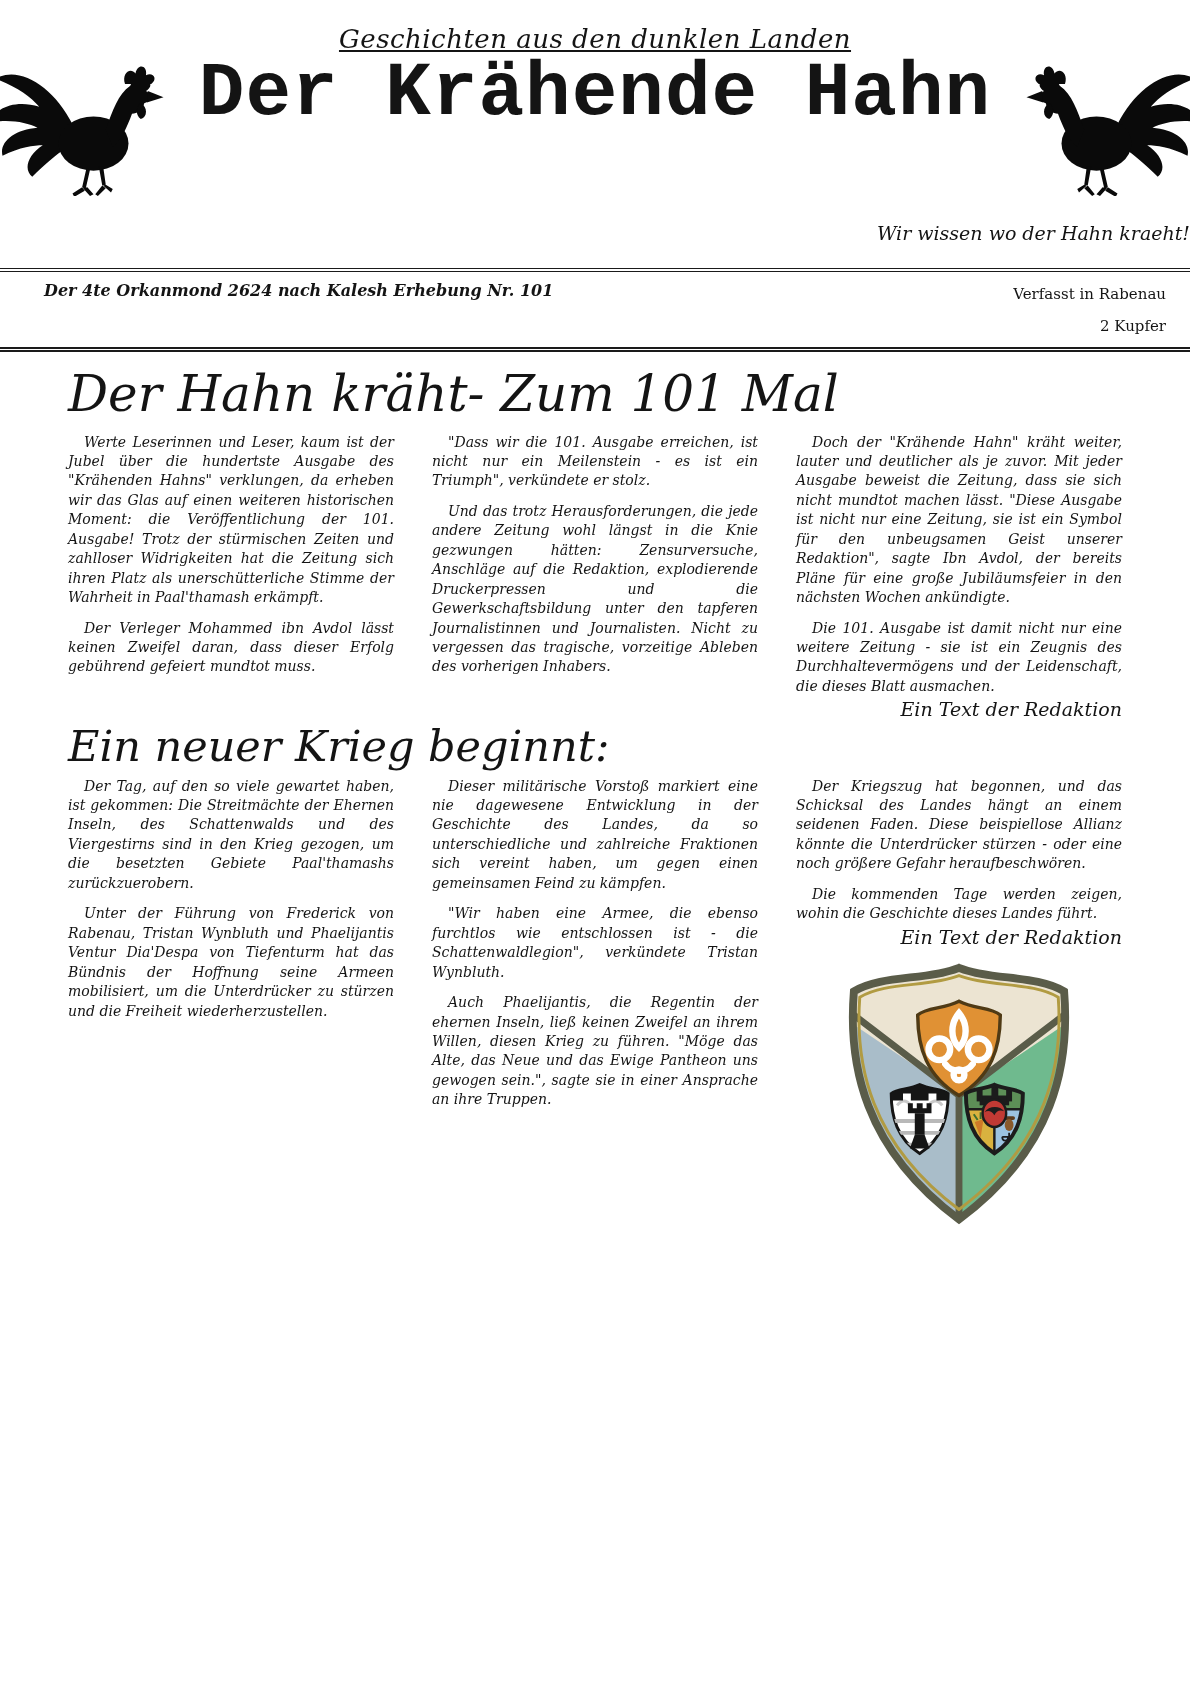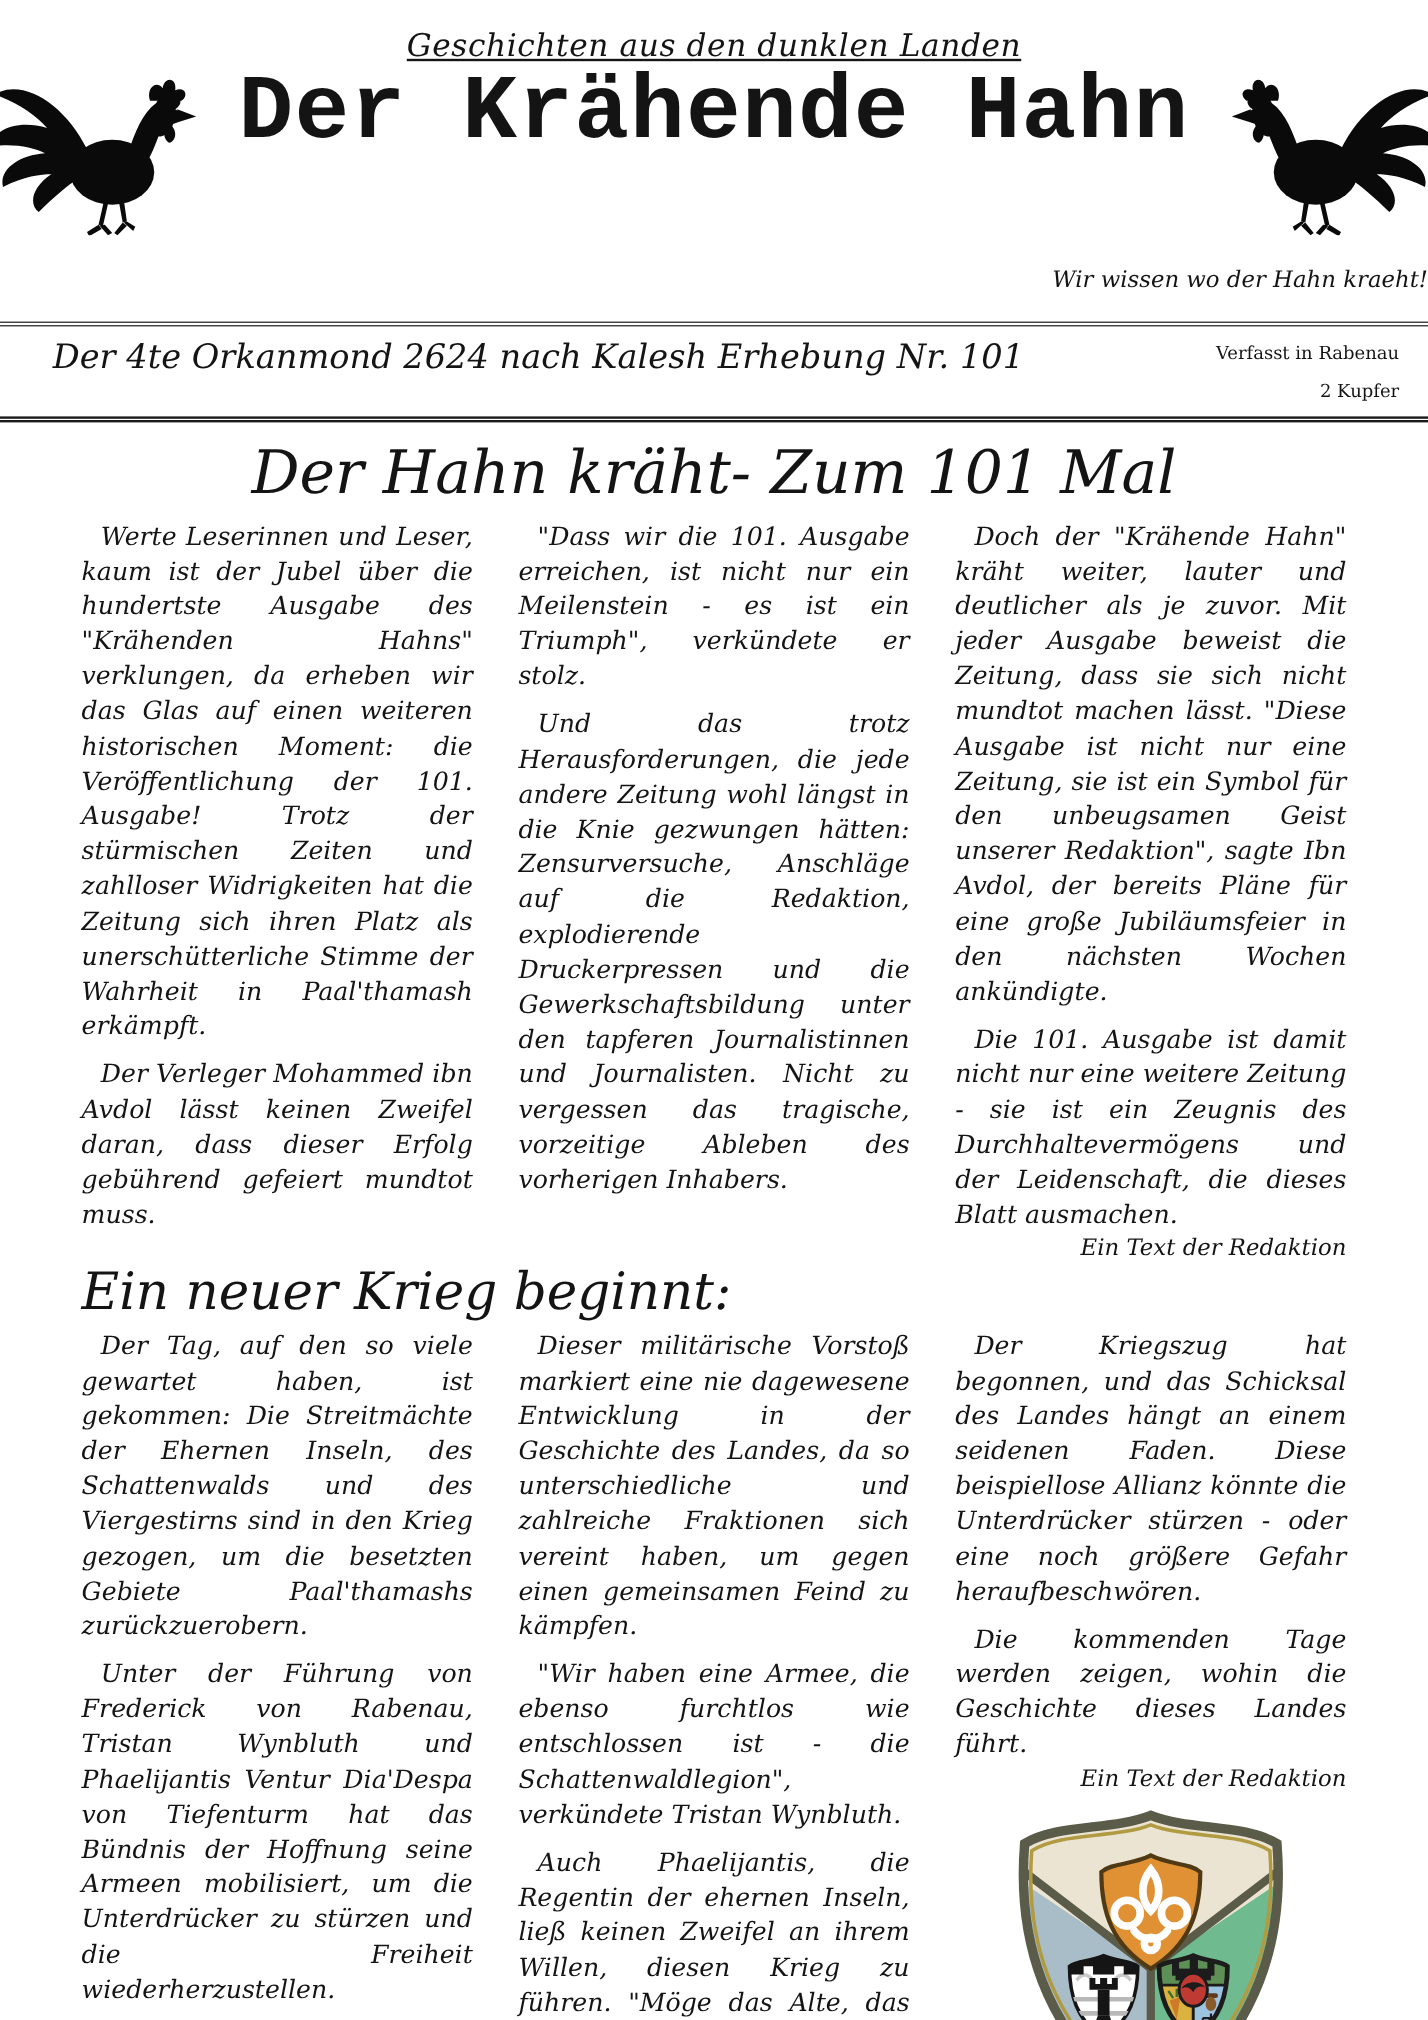--- a/index.html
+++ b/index.html
@@ -55,52 +55,52 @@
   .dateline {
     margin-top: 24px;
     border-top: 4px double #1a1a1a;
     border-bottom: 5px double #1a1a1a;
     display: flex;
     justify-content: space-between;
     align-items: flex-start;
     padding: 9px 24px 5px 44px;
   }
   .dateline-issue {
-    font-size: 28px;
-    font-style: italic;
+    font-size: 16px;
+    font-style: italic;
+    font-weight: bold;
   }
   .dateline-right {
     text-align: right;
     font-size: 15px;
     line-height: 2.1;
     margin-top: -2px;
   }
   
   .article { margin: 0 68px; }
   .headline-center {
-    text-align: center;
     font-size: 50px;
     font-weight: normal;
     font-style: italic;
     margin: 16px 0 12px 0;
     line-height: 1.05;
   }
   .headline-left {
     text-align: left;
     font-size: 43px;
     font-weight: normal;
     font-style: italic;
     margin: 2px 0 6px 0;
     line-height: 1.12;
   }
   .cols { display: flex; gap: 38px; margin-top: 6px; }
   .col { flex: 1 1 0; min-width: 0; }
   .col p {
     margin: 0;
-    font-size: 21px;
+    font-size: 14px;
     line-height: 1.39;
     text-align: justify;
     text-indent: 16px;
     font-style: italic;
   }
   .col p.p-gap { margin-top: 11px; }
   .byline {
     text-align: right;
     font-size: 19px;
     font-style: italic;

